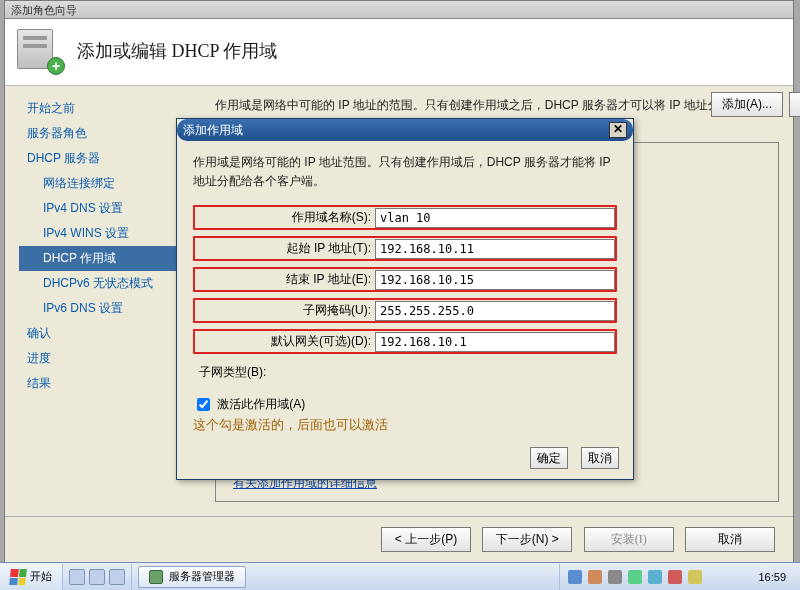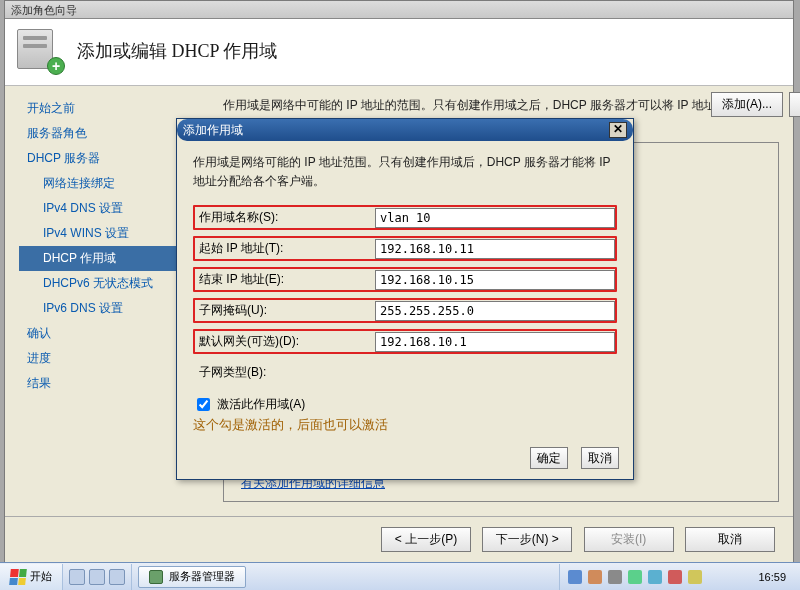--- a/index.html
+++ b/index.html
@@ -63,21 +63,20 @@
     border:1px solid #2e7d32;
   }
   .wizard-title {
     font-size: 18px;
     font-family: "SimSun","Microsoft YaHei";
     color: #1a1a1a;
   }
   .wizard-body {
     display: flex;
     height: 430px;
-    gap: 8px;
   }
   .sidebar {
     width: 202px;
     padding: 10px 0 10px 14px;
     background: #ece9d8;
   }
   .sidebar-item {
     padding: 4px 8px;
     font-size: 12px;
     color: #0a5bb0;
@@ -134,21 +133,21 @@
     bottom: 24px;
     font-size: 12px;
   }
   .wizard-footer {
     border-top: 1px solid #aaa;
     padding: 10px 18px;
     text-align: right;
     background:#ece9d8;
   }
   .wizard-footer .btn { min-width: 90px; margin-left: 8px; display:inline-block;}
-  .btn.disabled { color:#8a8a8a; }
+  .btn.disabled { color:#8a8a8a;font-family:Liberation Serif, serif; }
 
   
   .modal {
     position: absolute;
     left: 176px; top: 118px;
     width: 458px;
     background: #ece9d8;
     border: 1px solid #1a3e6e;
     box-shadow: 2px 2px 6px rgba(0,0,0,.35);
     z-index: 10;
@@ -183,21 +182,21 @@
   .form-row input[type=text], .form-row .select {
     flex:1;
     border:1px solid #7a7a7a;
     background:#fff;
     padding: 2px 4px;
     font-size:12px;
     font-family: "SimSun", monospace;
     height: 20px;
   }
   .hl { border:2px solid #d22; border-radius:1px; }
-  .hl label { padding:2px 4px; }
+  .hl label { padding:2px 4px;text-align:right; }
   .form-row .select {
     display:flex; justify-content:space-between; align-items:center;
     padding:0 2px 0 4px;
   }
   .select .arrow {
     width:16px;height:16px;
     background:linear-gradient(#eee,#ccc);
     border:1px solid #888;
     text-align:center; line-height:13px; font-size:10px;
   }

